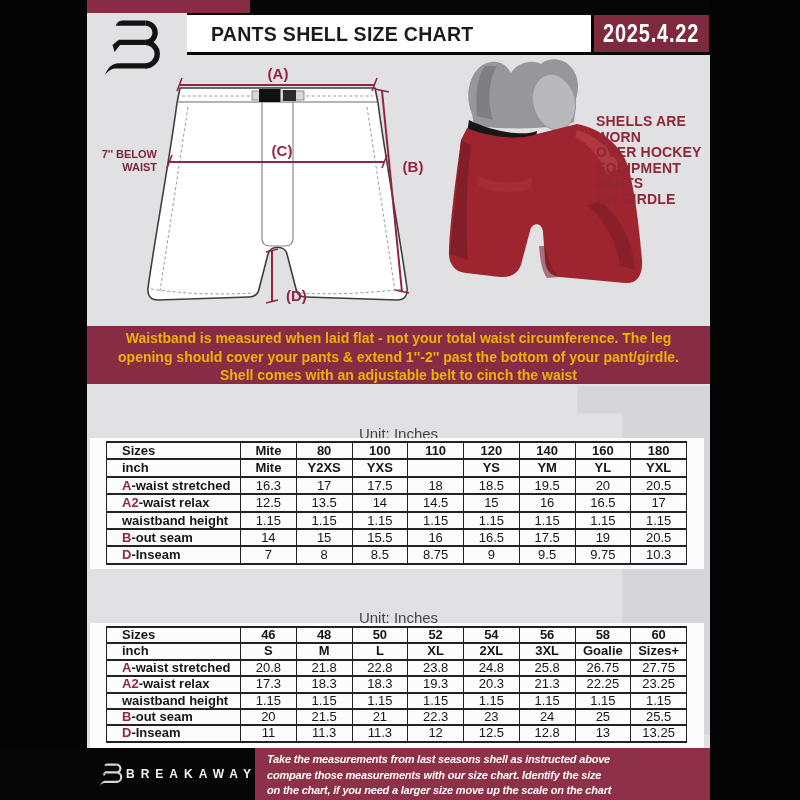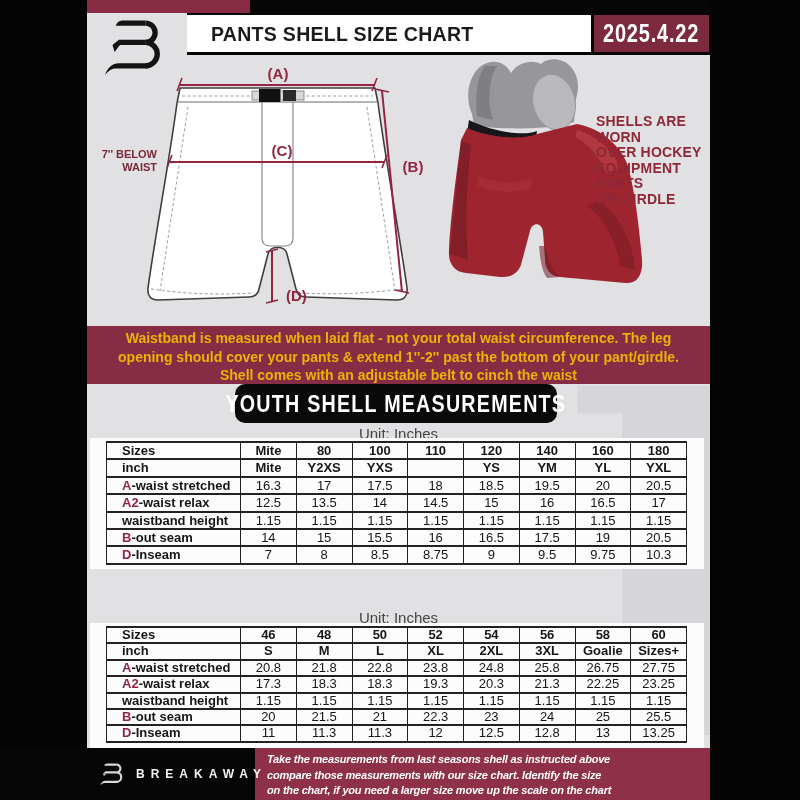--- a/index.html
+++ b/index.html
@@ -67,21 +67,21 @@
   .size-table tr.hdr td,.size-table tr.hdr2 td{font-weight:bold;}
   .pfx{color:var(--accent);}
   .tbl-youth{left:106px;top:441px;}
   .tbl-adult{left:106px;top:626px;}
 
   
   .footer-black{left:0;top:748px;width:255px;height:52px;background:#060606;}
   .footer-maroon{left:255px;top:748px;width:455px;height:52px;background:#8D3048;color:#fff;
                  box-sizing:border-box;padding:4px 0 16px 12px;font-size:11px;font-weight:bold;
                  line-height:15.5px;letter-spacing:-0.2px;white-space:nowrap;font-style:italic;}
-  .footer-brand{left:100px;top:760px;display:flex;align-items:center;gap:10px;}
+  .footer-brand{left:100px;top:760px;display:flex;align-items:center;gap:0;}
   .footer-brand .blogo{width:26px;height:27px;color:#D8D8DA;}
   .footer-brand .bname{font-size:12px;font-weight:bold;letter-spacing:6px;color:#F2F2F2;}
 </style>
 </head>
 <body>
 
 <div class="page">
 
   <div class="abs col-left"></div>
   <div class="abs col-right"></div>
@@ -178,23 +178,20 @@
   <div class="abs notice">
       <div>Waistband is measured when laid flat - not your total waist circumference. The leg</div>
       <div>opening should cover your pants &amp; extend 1''-2'' past the bottom of your pant/girdle.</div>
       <div>Shell comes with an adjustable belt to cinch the waist</div>
     </div>
 
   <div class="abs wmclip">
     <span class="wm">B</span>
   </div>
 
-  <div class="abs sec-banner sec-youth">
-    <span>YOUTH SHELL MEASUREMENTS</span>
-  </div>
   <div class="abs unit unit-youth">Unit: Inches</div>
   <div class="abs panel panel-youth"></div>
   <table class="size-table yt tbl-youth">
     <colgroup>
         <col style="width:134px">
         <col span="8" style="width:55.75px">
       </colgroup>
   <tbody>
         <tr class="hdr">
           <td class="lbl">Sizes</td>

